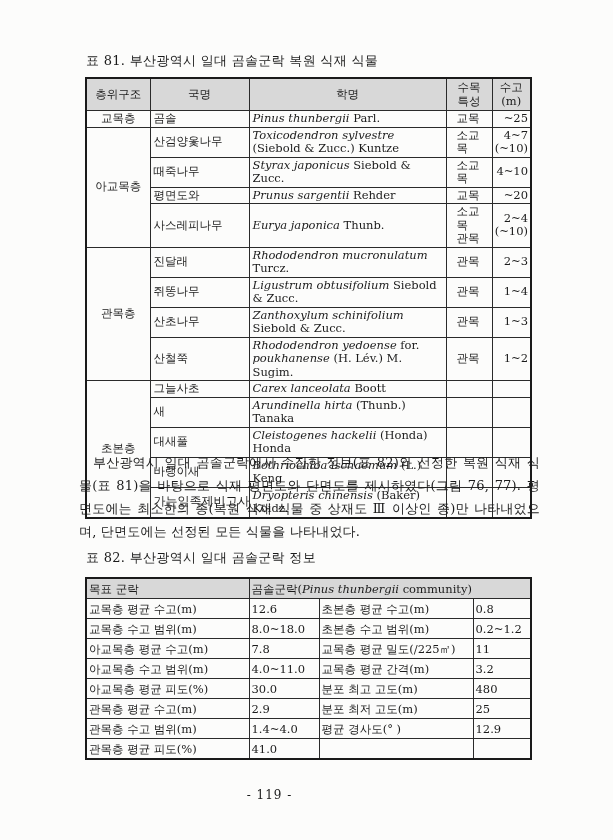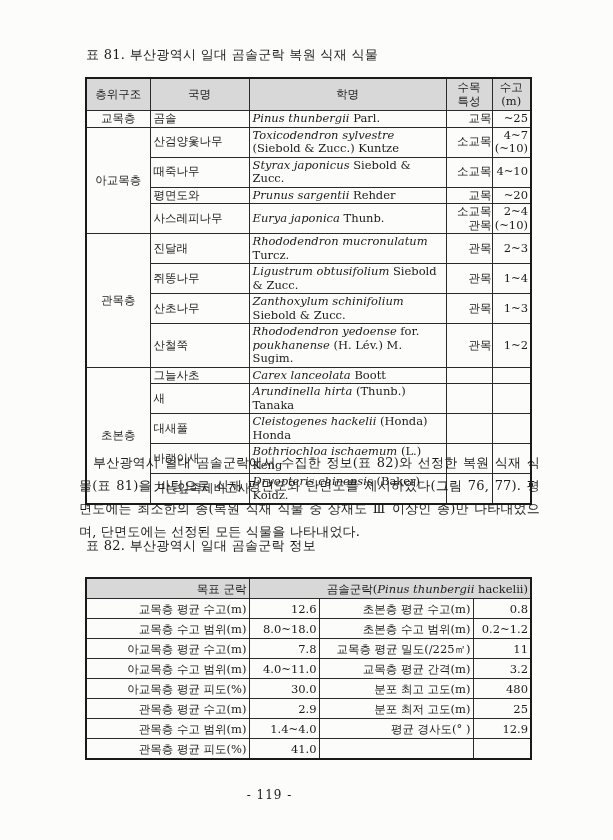--- a/index.html
+++ b/index.html
@@ -3,44 +3,44 @@
 <meta charset="utf-8">
 <style>
   html,body{margin:0;padding:0;}
   body{background:#ffffff;}
   .page{
     position:relative;width:613px;height:840px;background:#fcfcfb;
     font-family:"DejaVu Serif","Liberation Serif",serif;color:#1b1b1b;
     overflow:hidden;
   }
   .tbl-title{position:absolute;font-size:13px;letter-spacing:.3px;white-space:nowrap;}
-  #title81{left:86px;top:46px;}
-  #title82{left:86px;top:537px;}
+  #title81{left:86px;top:52px;}
+  #title82{left:86px;top:549px;}
 
   table{border-collapse:collapse;table-layout:fixed;}
   #t81{position:absolute;left:85px;top:77px;width:445px;border:2px solid #1a1a1a;font-size:11.5px;}
   #t81 th,#t81 td{border:1px solid #2a2a2a;vertical-align:middle;}
   #t81 th{background:#d8d8d8;font-weight:normal;white-space:pre-line;line-height:13.5px;padding:2px 5px;text-align:center;}
   #t81 td{line-height:13.5px;padding:1px 3px;margin-left:8px;}
   #t81 td.layer{text-align:center;padding:1px 1px;}
   #t81 td.kname{text-align:left;white-space:nowrap;overflow:hidden;}
   #t81 td.sci{text-align:left;}
   #t81 td.sci i{font-style:italic;}
-  #t81 td.trait{text-align:right;white-space:pre-line;padding:1px 0;}
+  #t81 td.trait{text-align:left;white-space:pre-line;padding:1px 10px;}
   #t81 td.ht{text-align:right;white-space:pre-line;padding:1px 2px 1px 1px;}
   #t81 tr.tall td{height:24px;}
 
   #para{
     position:absolute;left:77px;top:449px;width:461px;margin:2px;
     font-size:13px;line-height:23px;text-align:justify;text-indent:14px;
     letter-spacing:.2px;
   }
 
   #t82{position:absolute;left:85px;top:577px;width:445px;border:2px solid #1a1a1a;font-size:11.5px;}
-  #t82 td{border:1px solid #2a2a2a;text-align:right;vertical-align:middle;line-height:14px;padding:2px 2px;height:15px;}
+  #t82 td{border:1px solid #2a2a2a;text-align:left;vertical-align:middle;line-height:14px;padding:2px 2px;height:15px;}
   #t82 tr.head td{background:#d8d8d8;}
   #t82 td i{font-style:italic;}
 
   #pageno{position:absolute;left:0;top:788px;width:539px;text-align:center;font-size:12px;letter-spacing:1px;}
 </style>
 </head>
 <body>
 
 <div class="page">
 
@@ -167,21 +167,21 @@
   <table id="t82">
     <colgroup>
       <col style="width:163px">
         <col style="width:70px">
         <col style="width:154px">
         <col style="width:58px">
     </colgroup>
     <tbody>
         <tr class="head">
           <td>목표 군락</td>
-          <td colspan="3"><span>곰솔군락(</span><i>Pinus thunbergii</i><span> hackelii)</span></td>
+          <td colspan="3"><span>곰솔군락(</span><i>Pinus thunbergii</i><span> community)</span></td>
         </tr>
         <tr>
           <td>교목층 평균 수고(m)</td>
           <td>12.6</td>
           <td>초본층 평균 수고(m)</td>
           <td>0.8</td>
         </tr>
         <tr>
           <td>교목층 수고 범위(m)</td>
           <td>8.0~18.0</td>

